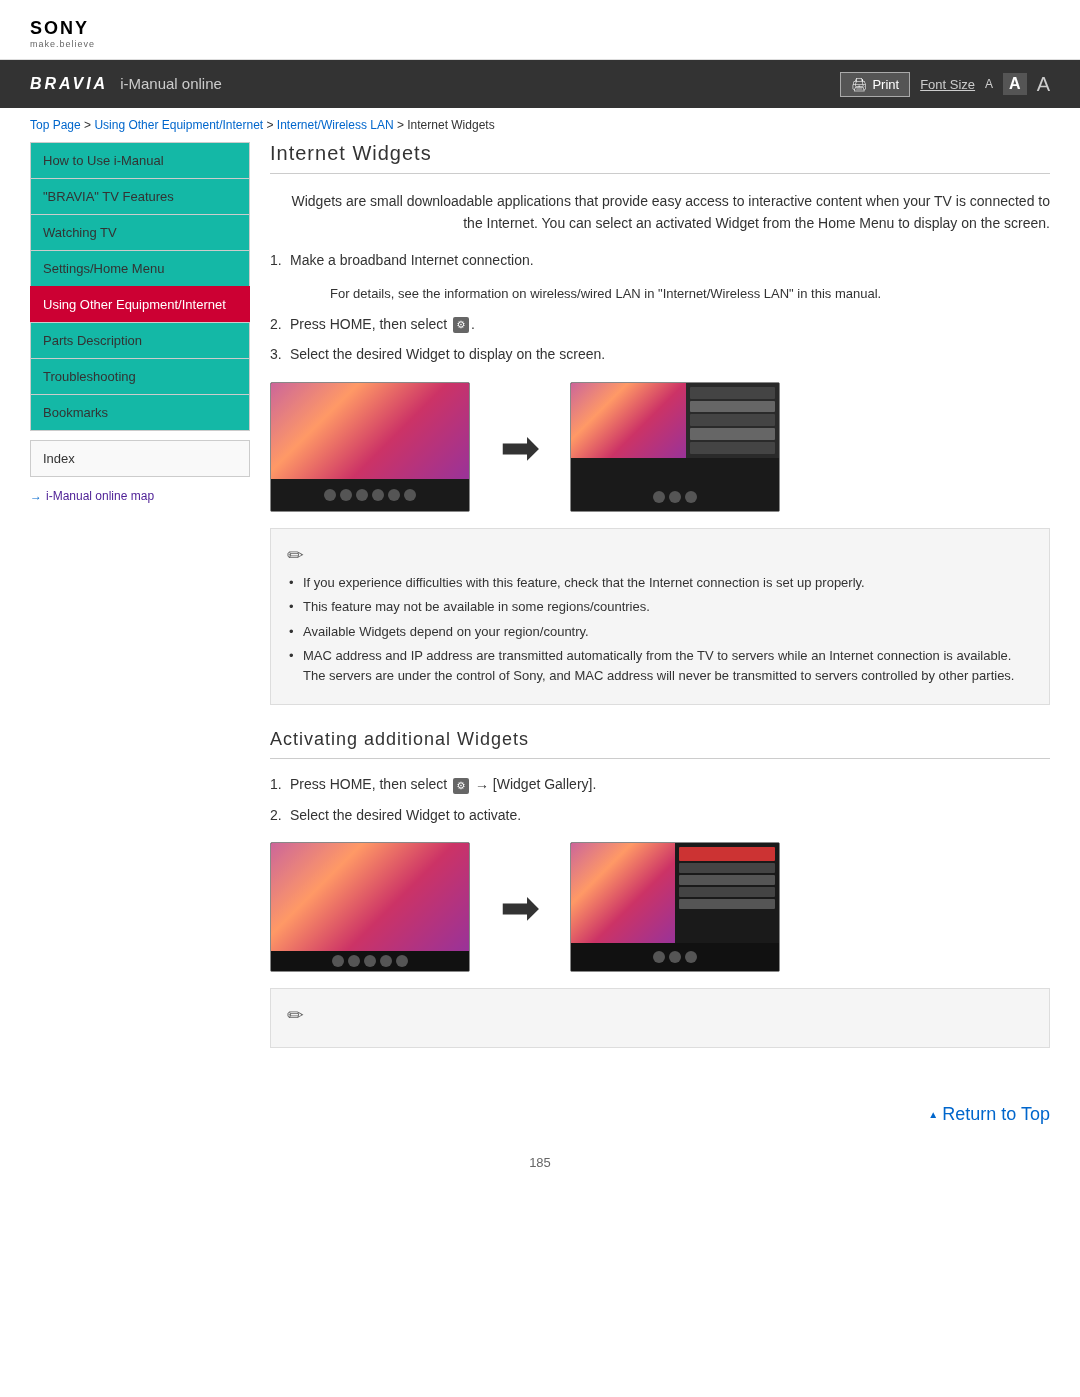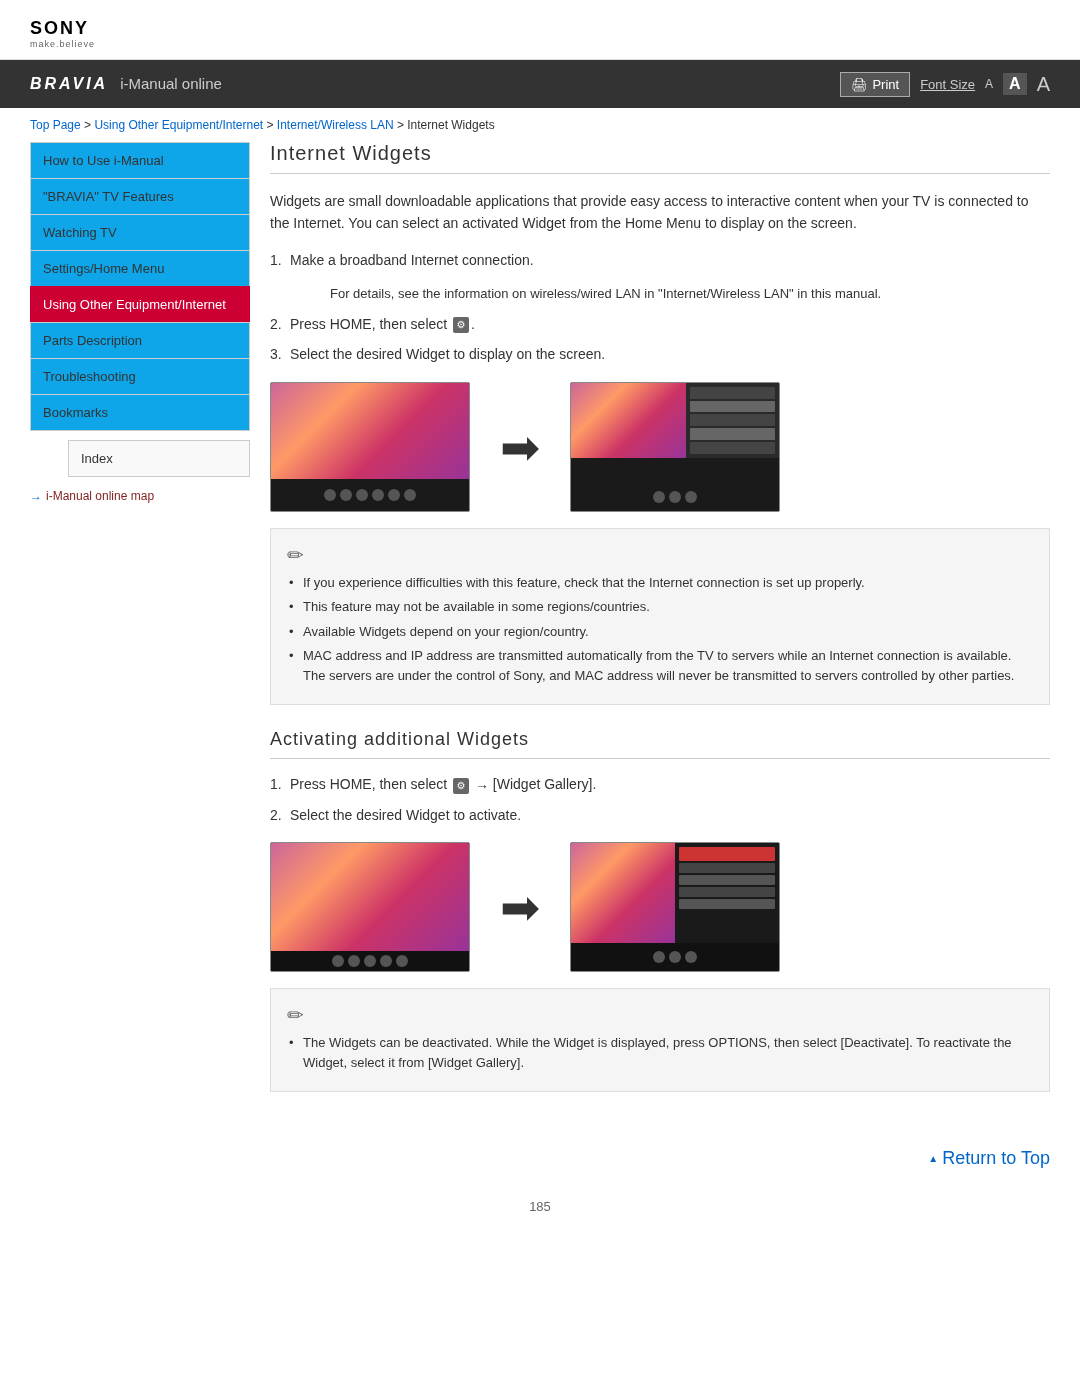--- a/index.html
+++ b/index.html
@@ -25,30 +25,30 @@
     
     .breadcrumb { padding: 10px 30px; font-size: 12px; color: #0066cc; }
     .breadcrumb a { color: #0066cc; text-decoration: none; }
     .breadcrumb span { color: #333; }
 
     
     .main-layout { display: flex; padding: 0 30px 30px 30px; gap: 20px; }
 
     
     .sidebar { width: 220px; flex-shrink: 0; }
-    .sidebar-item { border: 1px solid #ccc; padding: 10px 12px; margin-bottom: -1px; cursor: pointer; font-size: 13px; color: #333; background: #0ea5e9; }
+    .sidebar-item { border: 1px solid #ccc; padding: 10px 12px; margin-bottom: -1px; cursor: pointer; font-size: 13px; color: #333; background: #14b8a6; }
     .sidebar-item.active { background: #cc0033; color: #fff; border-color: #cc0033; }
-    .sidebar-index { border: 1px solid #ccc; padding: 10px 12px; margin-top: 10px; font-size: 13px; color: #333; background: #f9f9f9; cursor: pointer; margin-left: 38px; }
-    .sidebar-link { margin-top: 12px; font-size: 12px; color: #7f1d1d; text-decoration: none; display: flex; align-items: center; gap: 4px; }
+    .sidebar-index { border: 1px solid #ccc; padding: 10px 12px; margin-top: 10px; font-size: 13px; color: #333; background: #f9f9f9; cursor: pointer; }
+    .sidebar-link { margin-top: 12px; font-size: 12px; color: #4c1d95; text-decoration: none; display: flex; align-items: center; gap: 4px; }
     .sidebar-link::before { content: "→"; color: #0066cc; }
 
     
     .content { flex: 1; }
     .content-title { font-size: 20px; font-weight: normal; color: #333; border-bottom: 1px solid #ccc; padding-bottom: 8px; margin-bottom: 16px; letter-spacing: 1px; }
-    .content-para { font-size: 14px; line-height: 1.6; margin-bottom: 14px; color: #333; }
+    .content-para { font-size: 14px; line-height: 1.6; margin-bottom: 14px; color: #333; text-align: right; }
     .steps-list { list-style: none; margin: 10px 0 16px 0; }
     .steps-list li { margin-bottom: 8px; font-size: 14px; line-height: 1.6; padding-left: 20px; position: relative; }
     .steps-list li .step-num { position: absolute; left: 0; font-weight: normal; }
     .step-sub { padding-left: 40px; font-size: 13px; color: #333; margin-top: 13px; }
 
     
     .images-row { display: flex; align-items: center; gap: 30px; margin: 16px 0; }
     .tv-screenshot { width: 200px; height: 130px; background: #2a2a2a; border: 1px solid #888; border-radius: 2px; overflow: hidden; }
     .tv-screenshot-wide { width: 210px; height: 130px; background: #1a1a1a; border: 1px solid #888; border-radius: 2px; overflow: hidden; }
     .arrow-block { font-size: 48px; color: #333; }
@@ -243,23 +243,20 @@
             <div class="tv-toolbar-icon"></div>
             <div class="tv-toolbar-icon"></div>
             <div class="tv-toolbar-icon"></div>
           </div>
         </div>
       </div>
     </div>
 
     <div class="note-box">
       <div class="note-icon">✏</div>
-      <ul>
-        <li>The Widgets can be deactivated. While the Widget is displayed, press OPTIONS, then select [Deactivate]. To reactivate the Widget, select it from [Widget Gallery].</li>
-      </ul>
     </div>
 
   </div>
 </div>
 
 <div class="return-to-top">Return to Top</div>
 
 <div class="footer">
   <span>185</span>
 </div>

